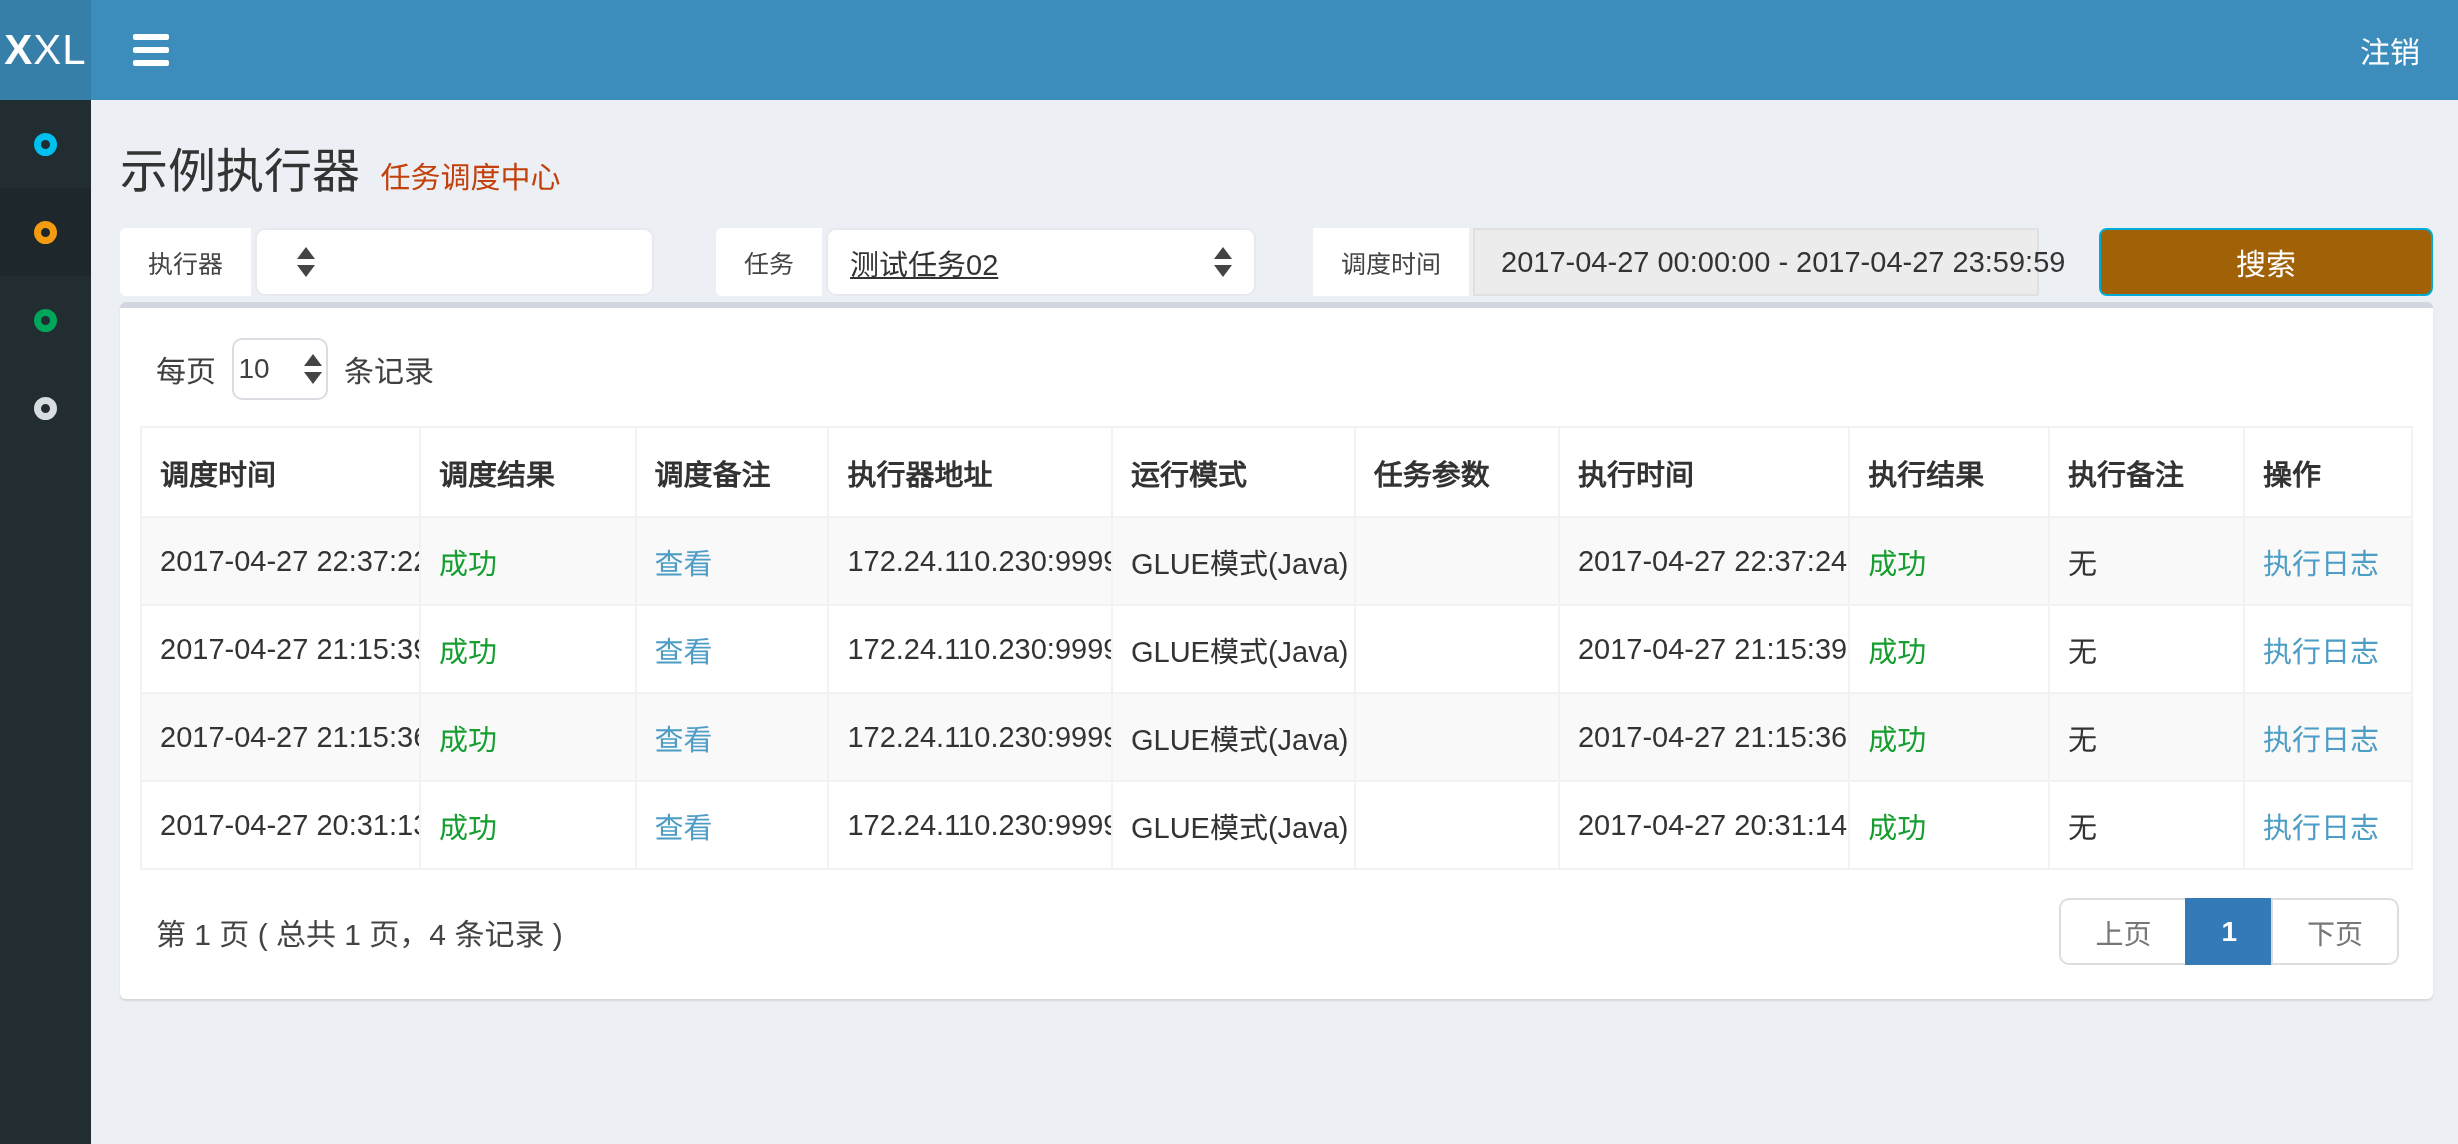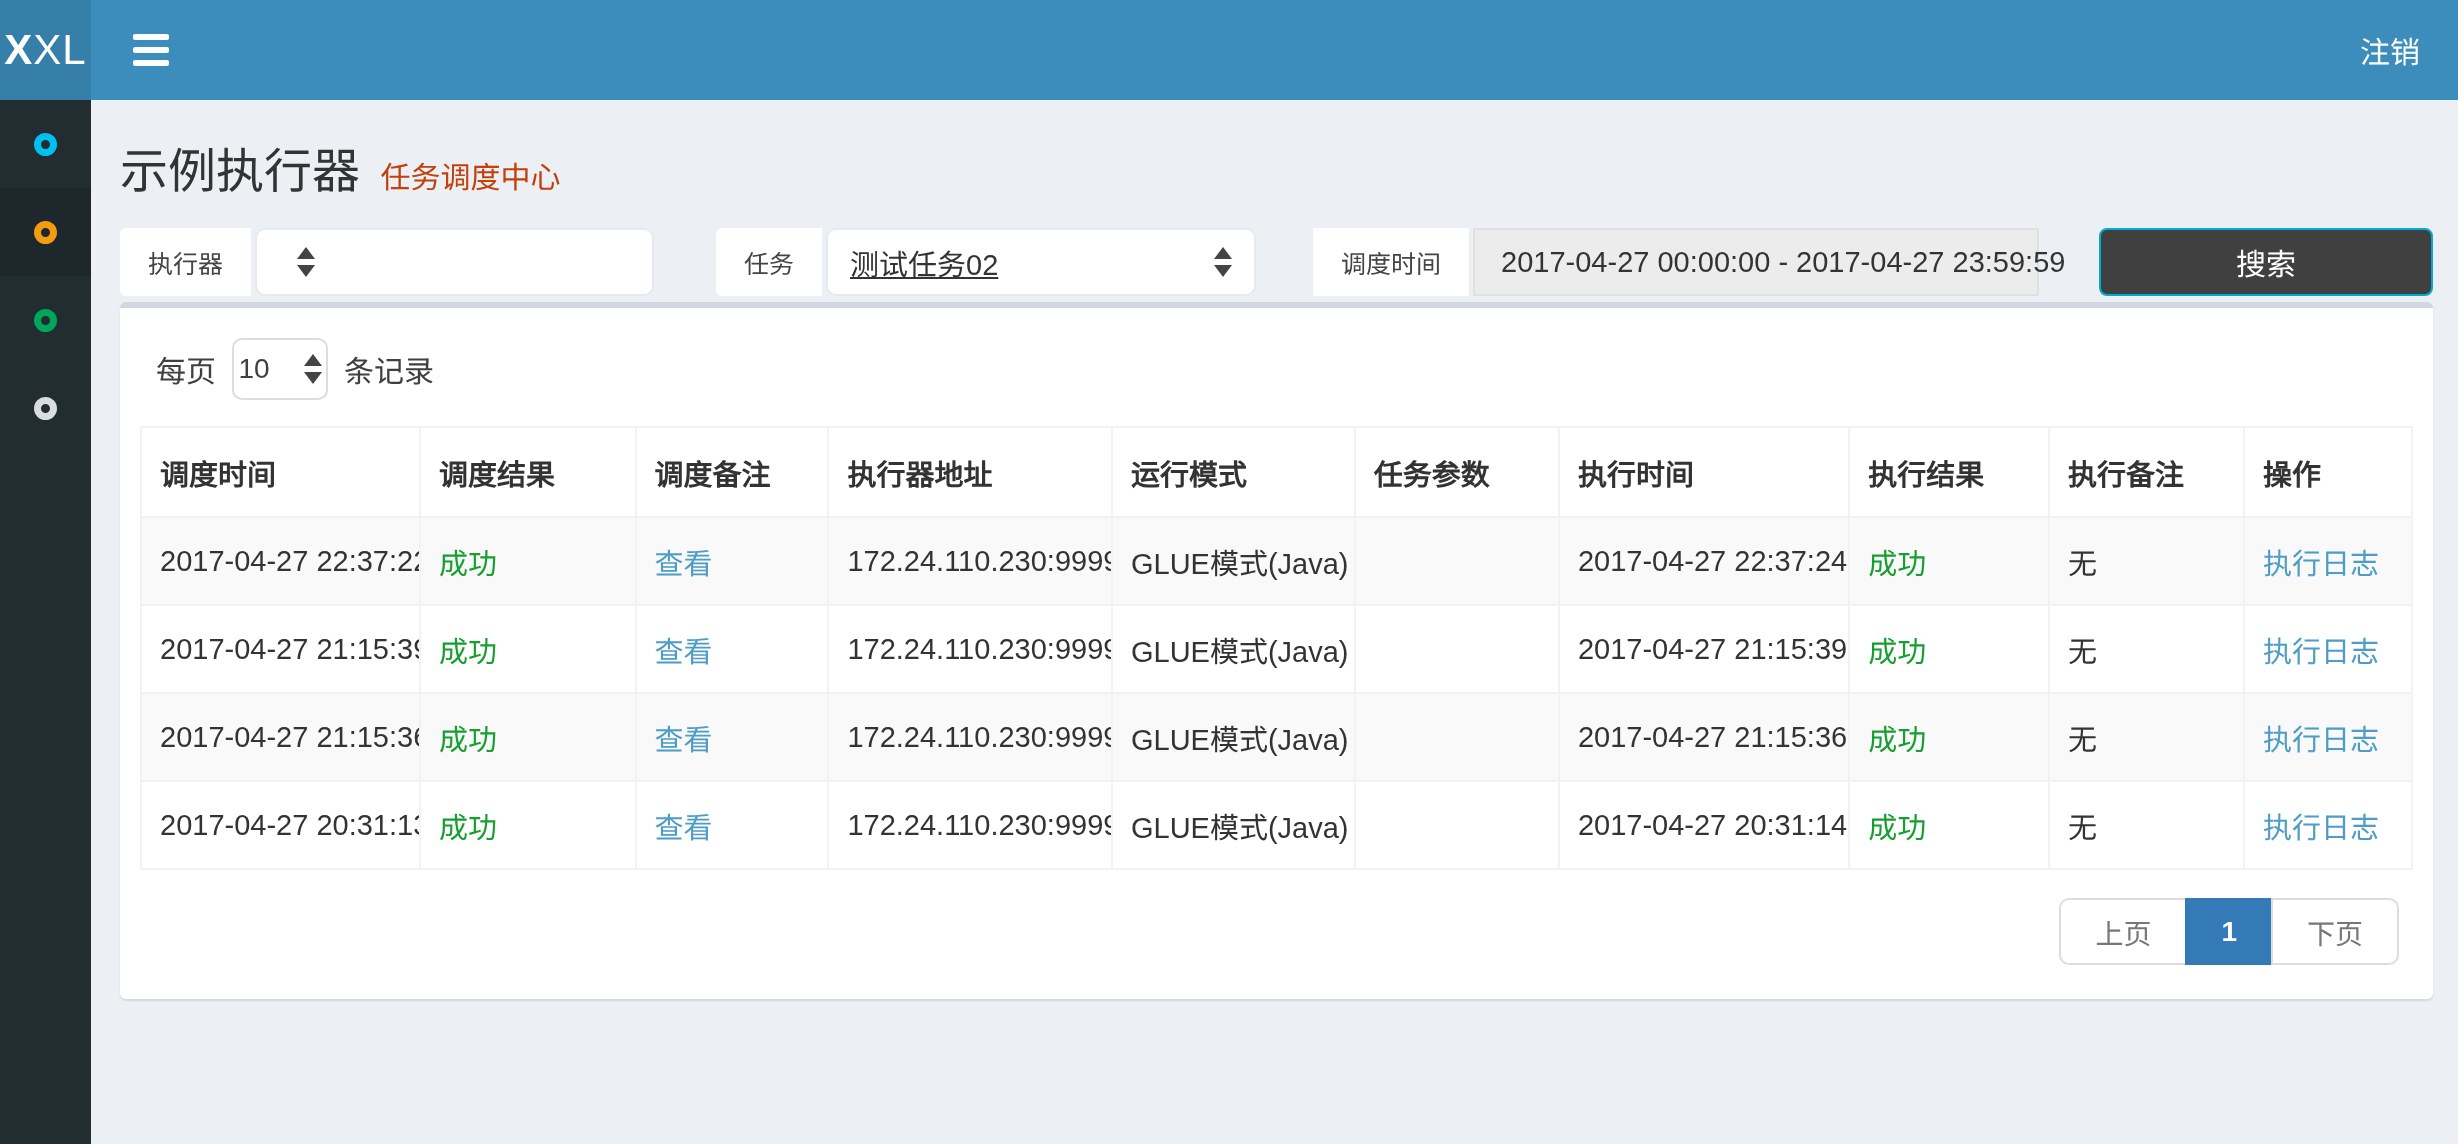--- a/index.html
+++ b/index.html
@@ -79,21 +79,21 @@
   .sel-executor { width: 399px; }
   .sel-job { width: 430px; text-decoration: underline; }
   .gap1 { width: 62px; } .gap2 { width: 57px; }
   .date-input {
     width: 566px; height: 68px; background: #ececec; border: 2px solid #e0e0e0;
     border-radius: 0 2px 2px 0; font-size: 29px; color: #333;
     display: flex; align-items: center; padding: 0 26px; margin-left: 4px; cursor: text;
     white-space: nowrap;
   }
   .search-btn {
-    margin-left: auto; width: 334px; height: 68px; background: #404040;
+    margin-left: auto; width: 334px; height: 68px; background: #a16207;
     border: 2px solid #00acd6; border-radius: 8px; color: #fff; font-size: 30px;
     cursor: pointer; font-family: inherit;
   }
 
   
   .box {
     background: #fff; border-top: 6px solid #d2d6de; border-radius: 6px;
     box-shadow: 0 2px 2px rgba(0,0,0,0.1);
     padding: 22px 20px 30px 20px;
   }
@@ -273,20 +273,21 @@
           <td></td>
           <td>2017-04-27 20:31:14</td>
           <td><span class="txt-success">成功</span></td>
           <td>无</td>
           <td><a class="tbl-link">执行日志</a></td>
         </tr>
       </tbody>
     </table>
 
     <div class="box-footer">
+      <span class="pg-summary">第 1 页 ( 总共 1 页，4 条记录 )</span>
       <div class="pagination">
         <a class="first">上页</a>
         <a class="active">1</a>
         <a class="last">下页</a>
       </div>
     </div>
 
   </section>
 </main>
 

